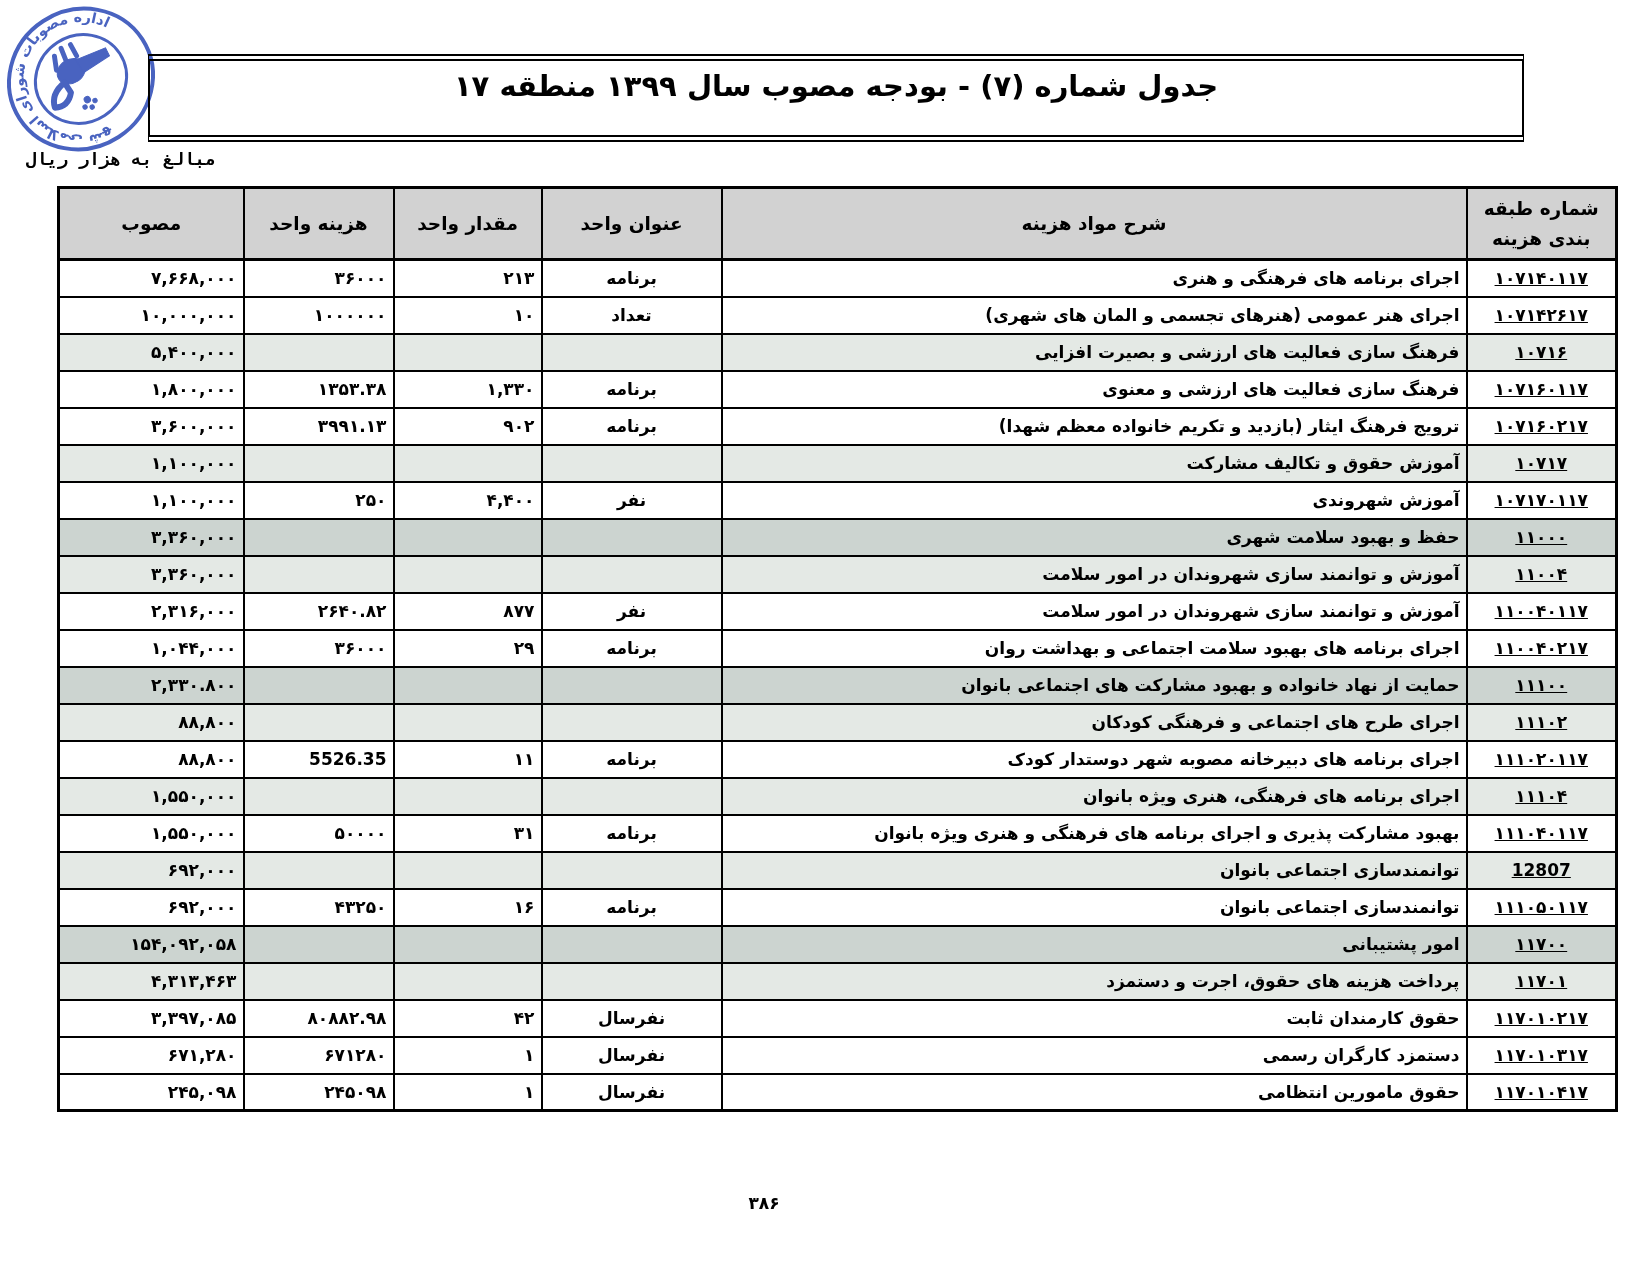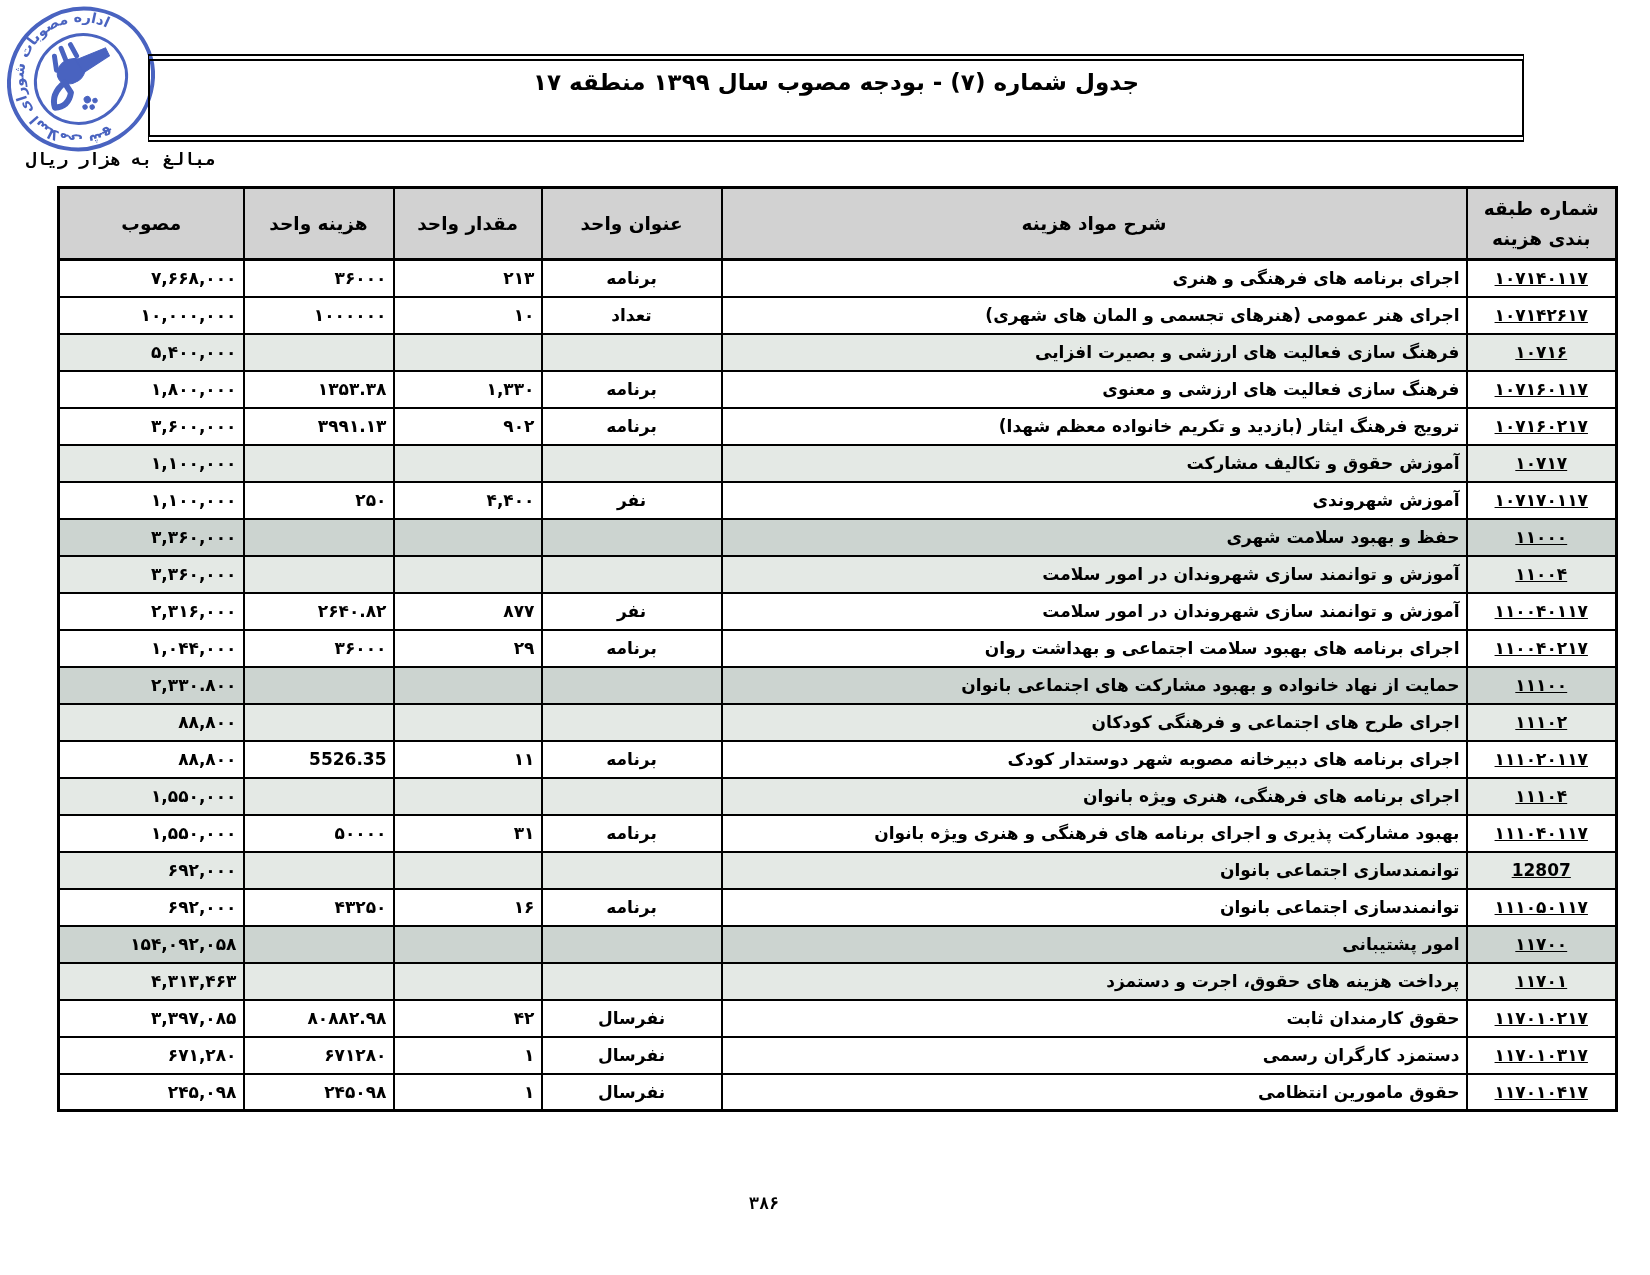--- a/index.html
+++ b/index.html
@@ -38,21 +38,21 @@
   
   .title-box{
     position:absolute;left:148px;top:54px;width:1376px;height:88px;
     border-top:7px double var(--border-c);
     border-bottom:7px double var(--border-c);
     border-left:2px solid var(--border-c);
     border-right:2px solid var(--border-c);
     text-align:center;direction:rtl;
     padding-top:7px;
   }
-  .title-line1{font-size:23px;line-height:1.3;}
+  .title-line1{font-size:29px;line-height:1.3;}
   .title-line2{font-size:21px;line-height:1.4;}
 
   
   table.budget{
     position:absolute;left:57px;top:186px;width:1558px;
     border-collapse:collapse;table-layout:fixed;
     direction:rtl;
   }
   table.budget th,table.budget td{
     border:2px solid var(--border-c);
@@ -80,21 +80,21 @@
   td.cell-desc{text-align:right;padding-right:9px;}
   td.cell-unit{text-align:center;padding-right:4px;}
   td.cell-num{text-align:right;padding-right:6px;}
   tr.band-light td{background:var(--row-light);}
   tr.band-dark td{background:var(--row-dark);}
   tr.band-white td{background:#ffffff;}
 
   
   .page-number{
     position:absolute;left:0;top:1193px;width:1528px;
-    text-align:center;font-size:17px;font-family:Liberation Mono, monospace;
+    text-align:center;font-size:17px;
   }
 </style>
 </head>
 <body>
 
 <div class="page">
 
   <div class="stamp">
     <svg viewBox="0 0 160 160" width="158" height="162">
       <defs>

